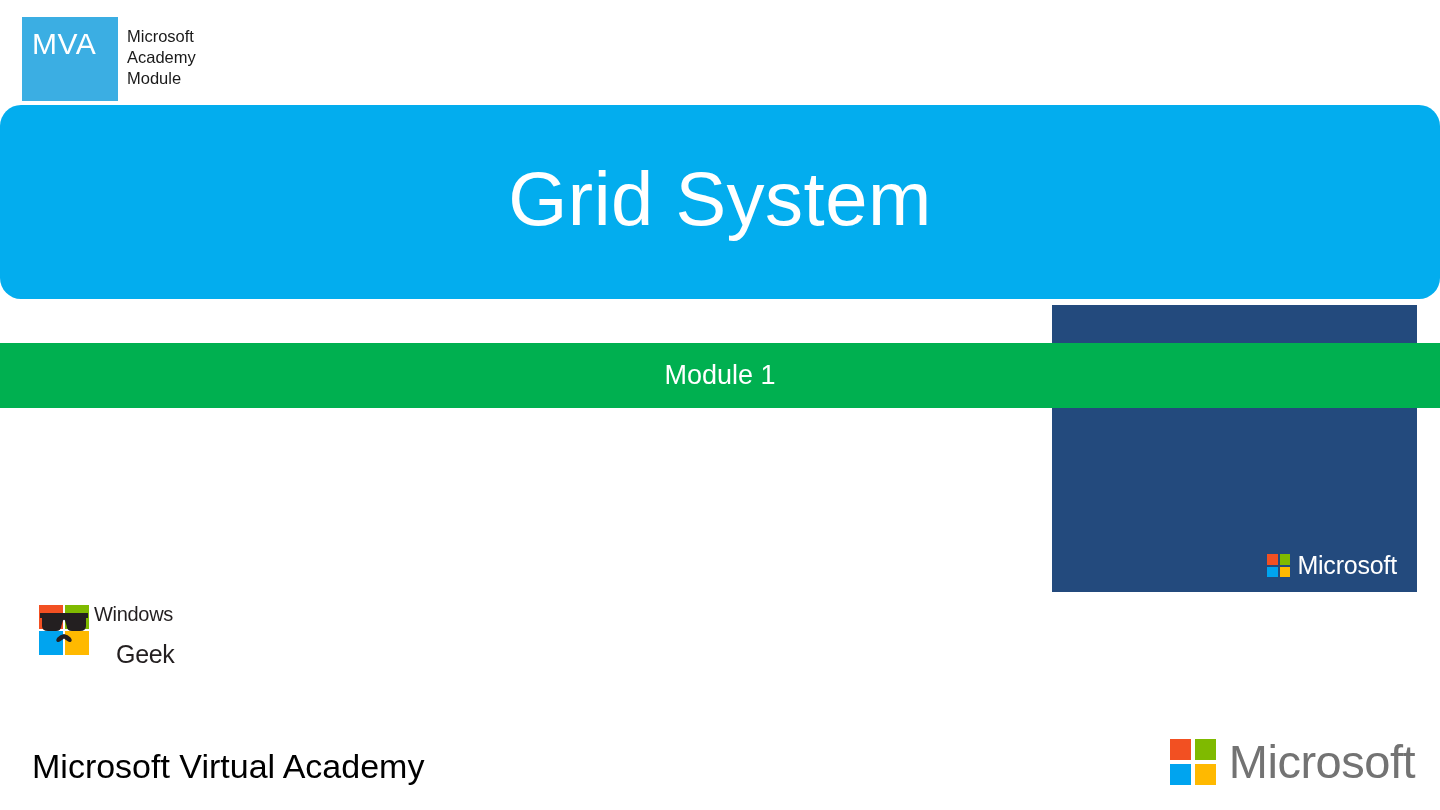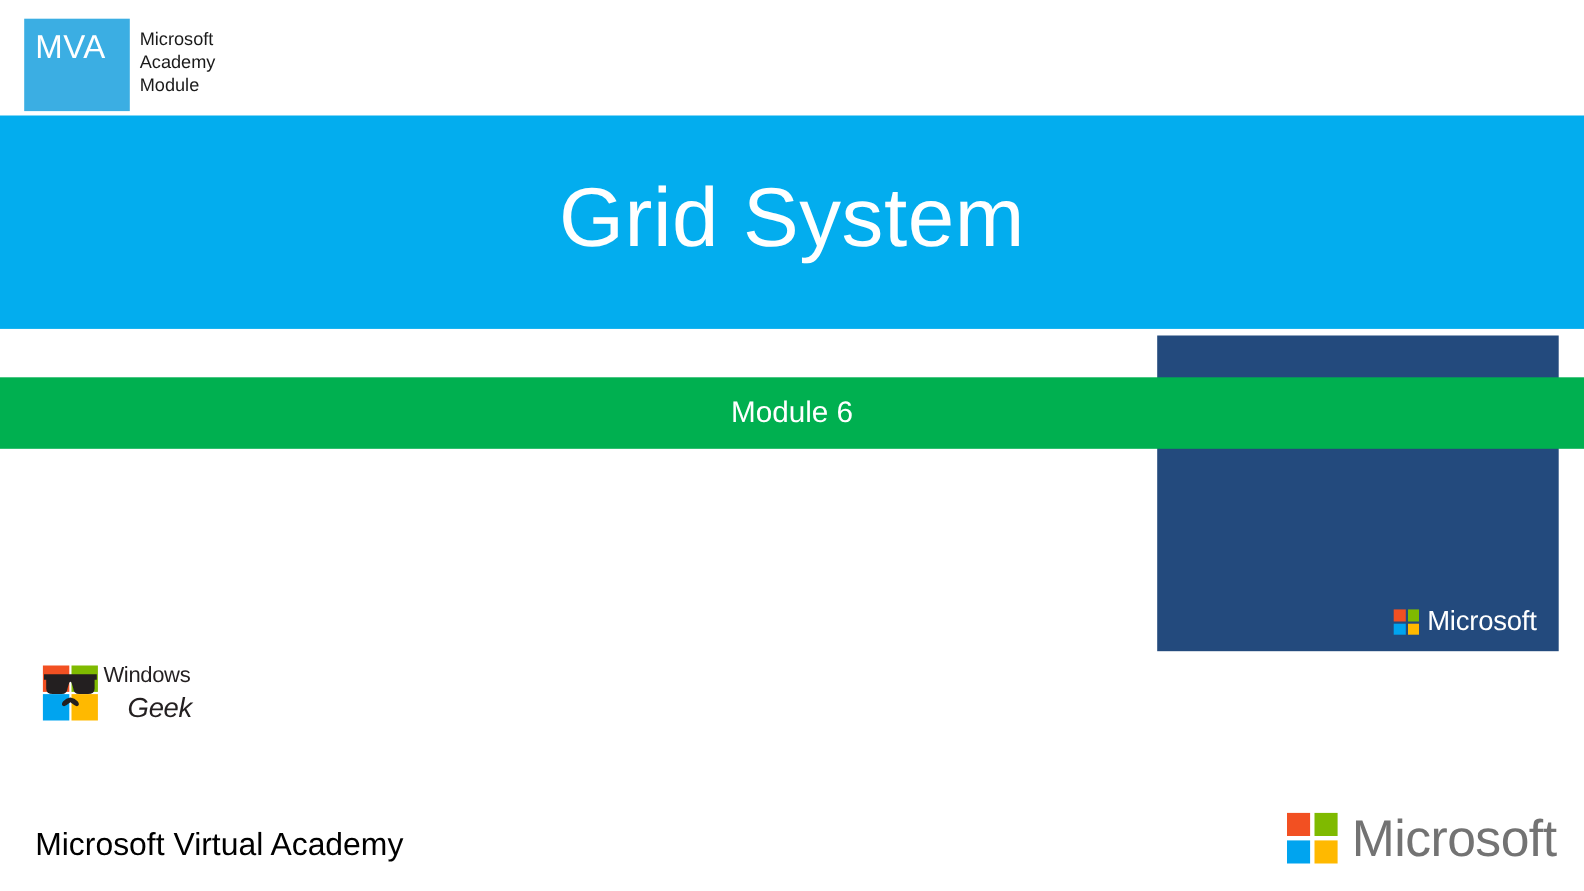--- a/index.html
+++ b/index.html
@@ -71,20 +71,21 @@
   .title-band {
     position: absolute;
     left: 0;
     top: 105px;
     width: 1440px;
     height: 194px;
     background: #03ADEE;
     display: flex;
     align-items: center;
     justify-content: center;
+    border-radius: 21px;
   }
   .title-text {
     color: #ffffff;
     font-size: 76px;
     font-weight: 400;
     line-height: 1;
     letter-spacing: 0.5px;
     text-align: center;
     padding-bottom: 6px;
   }
@@ -186,32 +187,31 @@
     font-size: 20px;
     font-weight: 400;
     letter-spacing: -0.3px;
     display: block;
   }
   .wg-word-geek {
     font-size: 25px;
     font-weight: 400;
     letter-spacing: -0.3px;
     display: block;
-    margin-top: 8px;
+    margin-top: 18px;
     margin-left: 22px;
-    font-style: italic;
   }
 
   
   .footer-text {
     position: absolute;
     left: 32px;
     bottom: 27px;
     color: #000000;
-    font-size: 29px;
+    font-size: 34px;
     font-weight: 400;
     line-height: 1;
     white-space: nowrap;
   }
 </style>
 </head>
 <body>
 
 <div class="slide">
 
@@ -237,21 +237,21 @@
       </span>
       <span class="ms-name">Microsoft</span>
     </div>
   </div>
 
   <div class="title-band">
     <div class="title-text">Grid System</div>
   </div>
 
   <div class="module-band">
-    <div class="module-text">Module 6</div>
+    <div class="module-text">Module 1</div>
   </div>
 
   <div class="wg-logo">
     <svg class="wg-mark" viewBox="0 0 52 52">
 
       <rect x="1" y="1" width="24" height="24" fill="#F25022"></rect>
       <rect x="27" y="1" width="24" height="24" fill="#7FBA00"></rect>
       <rect x="1" y="27" width="24" height="24" fill="#00A4EF"></rect>
       <rect x="27" y="27" width="24" height="24" fill="#FFB900"></rect>
 

